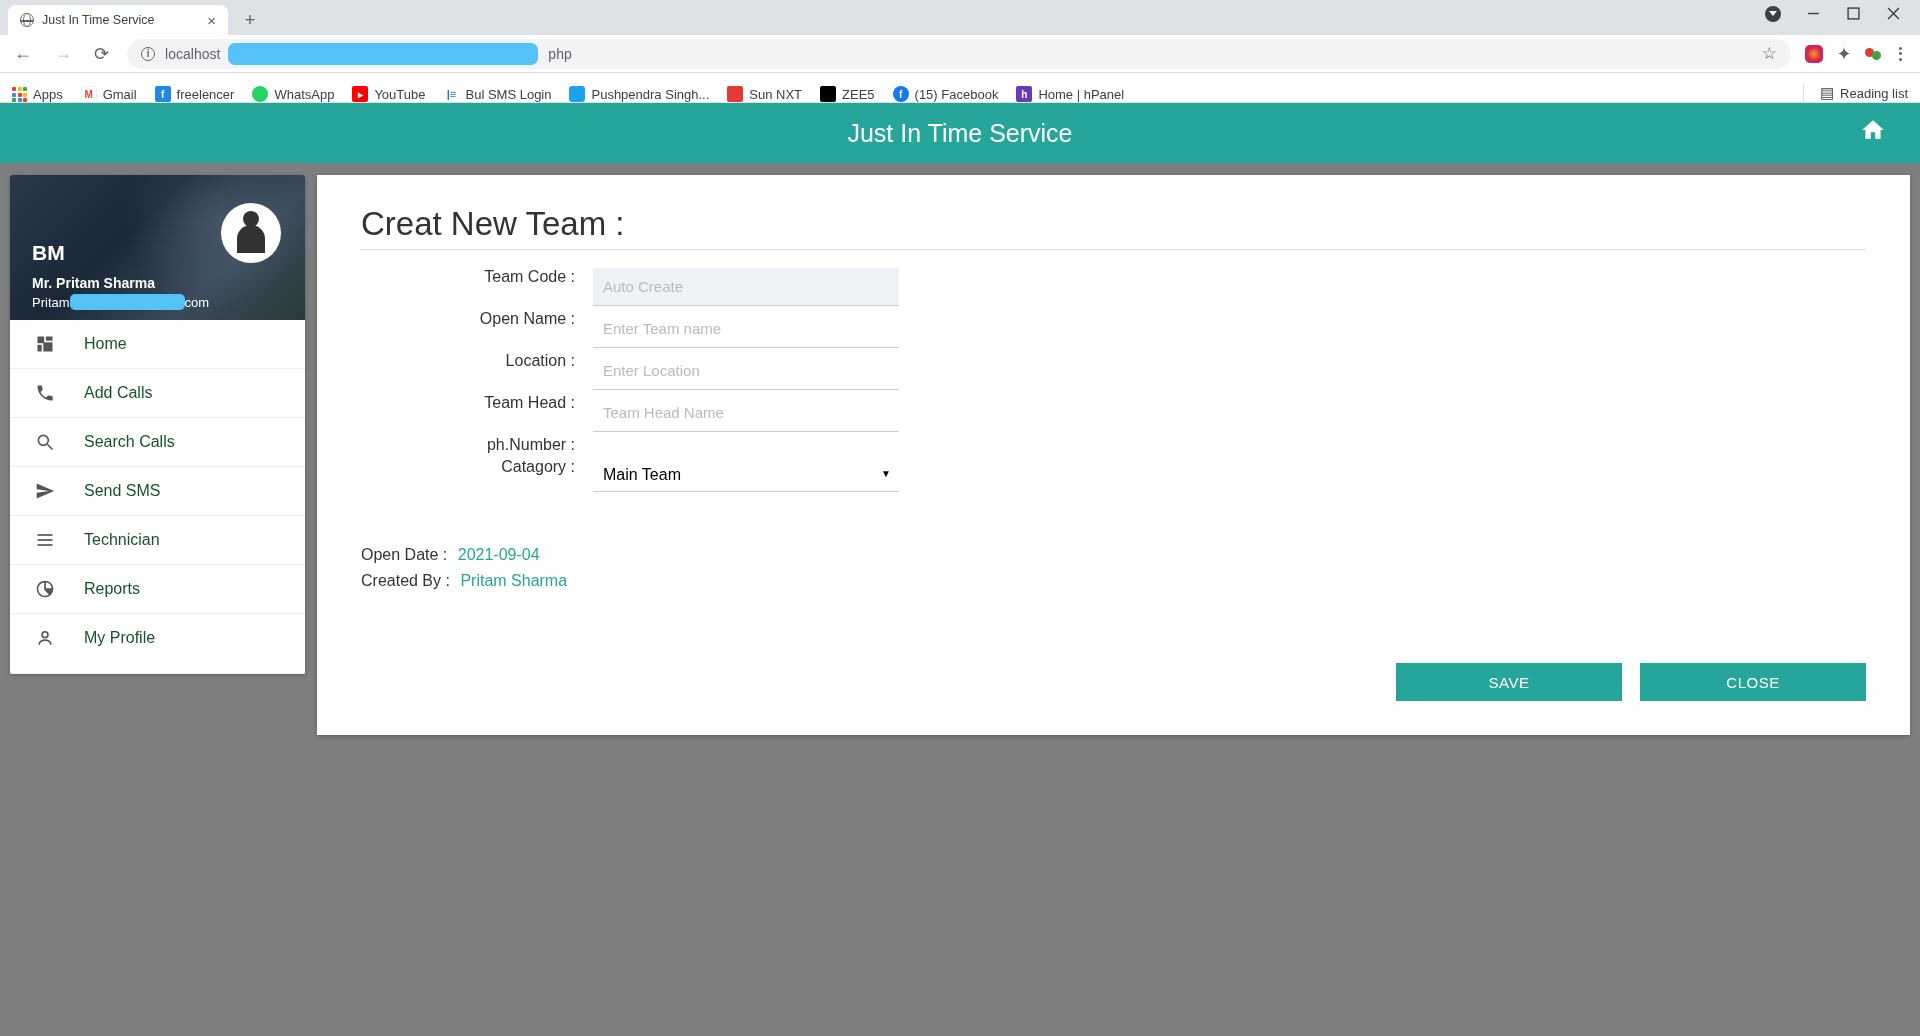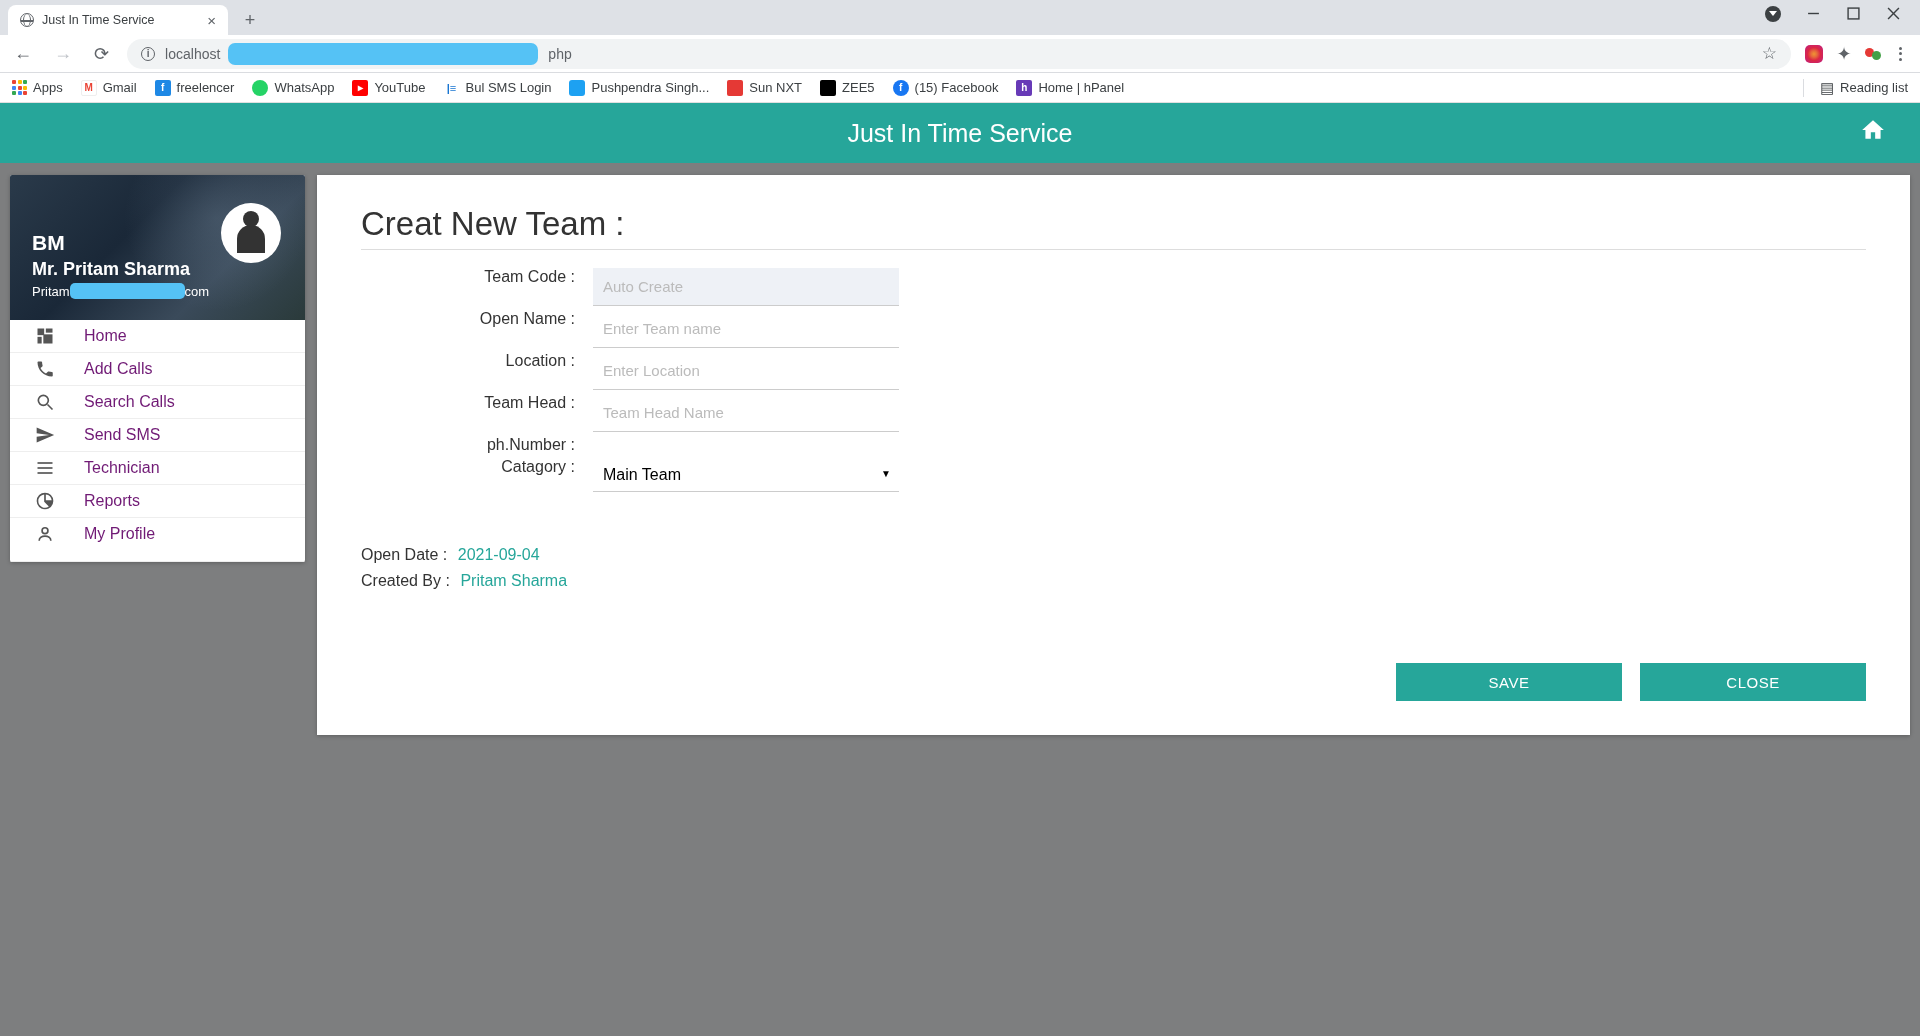--- a/index.html
+++ b/index.html
@@ -24,21 +24,21 @@
     .nav-btn.disabled{color:#bdc1c6;}
     .url-field { flex:1; background:#f1f3f4; border-radius:18px; height:30px; display:flex; align-items:center; padding:0 14px; gap:10px; font-size:14px; color:#5f6368; position:relative;overflow:hidden;}
     .info-icon{width:14px;height:14px;border:1.5px solid #5f6368;border-radius:50%;display:flex;align-items:center;justify-content:center;font-size:10px;font-weight:bold;}
     .url-mask{background:#55c2f5;height:22px;border-radius:7px;width:310px;margin-left:-2px;}
     .star-icon{font-size:17px;color:#5f6368;margin-left:auto;}
     .ext-icons{display:flex;gap:12px;align-items:center;padding-right:4px;}
     .ext-ic{width:18px;height:18px;border-radius:3px;}
     .menu-dots{display:flex;flex-direction:column;gap:2.5px;padding:4px;}
     .menu-dots span{width:3px;height:3px;background:#5f6368;border-radius:50%;}
 
-    .bookmarks { background:#fff; height:30px; display:flex; align-items:center; padding:0 12px; gap:18px; font-size:13px; color:#3c4043; border-bottom:1px solid #e0e0e0;}
+    .bookmarks { background:#fff; height:30px; display:flex; align-items:flex-end; padding:0 12px; gap:18px; font-size:13px; color:#3c4043; border-bottom:1px solid #e0e0e0;}
     .bm{display:flex;align-items:center;gap:6px;cursor:default;}
     .bm-ic{width:16px;height:16px;border-radius:2px;display:flex;align-items:center;justify-content:center;font-size:10px;color:#fff;font-weight:bold;}
     .apps-ic{display:grid;grid-template-columns:repeat(3,4px);grid-template-rows:repeat(3,4px);gap:1.5px;}
     .apps-ic span{background:#ea4335;border-radius:1px;}
     .apps-ic span:nth-child(2){background:#fbbc04;}
     .apps-ic span:nth-child(3){background:#34a853;}
     .apps-ic span:nth-child(4){background:#4285f4;}
     .apps-ic span:nth-child(5){background:#ea4335;}
     .apps-ic span:nth-child(6){background:#fbbc04;}
     .apps-ic span:nth-child(7){background:#34a853;}
@@ -52,30 +52,30 @@
     .home-btn{position:absolute;right:34px;top:50%;transform:translateY(-50%);}
     .home-svg{width:26px;height:26px;fill:#fff;}
 
     
     .content-area{background:#7d7e7f;padding:12px 10px;height:calc(1036px - 35px - 38px - 30px - 60px);display:flex;gap:12px;align-items:flex-start;}
 
     
     .sidebar{background:#fff;width:295px;border-radius:2px;box-shadow:0 1px 4px rgba(0,0,0,.25);overflow:hidden;}
     .profile-card{height:145px;background:linear-gradient(135deg,#2a3a4a 0%,#1a2838 40%,#3a4a5a 70%,#2a3a3a 100%);position:relative;padding:18px 22px;color:#fff;}
     .profile-card::before{content:"";position:absolute;inset:0;background:radial-gradient(circle at 70% 30%, rgba(120,140,160,0.3) 0%, transparent 40%);}
-    .role{font-size:21px;font-weight:700;position:relative;margin-top:38px;}
-    .user-name{font-size:18px;font-weight:600;margin-top:4px;position:relative;}
+    .role{font-size:21px;font-weight:700;position:relative;margin-top:48px;}
+    .user-name{font-size:14px;font-weight:600;margin-top:10px;position:relative;}
     .user-email{font-size:13px;margin-top:3px;position:relative;display:flex;align-items:center;}
     .email-mask{background:#55c2f5;height:16px;width:115px;border-radius:5px;display:inline-block;}
     .avatar-circle{position:absolute;right:24px;top:28px;width:60px;height:60px;background:#fff;border-radius:50%;display:flex;align-items:center;justify-content:center;}
     .avatar-inner{width:28px;height:28px;background:#333;border-radius:50% 50% 0 0;position:relative;top:6px;}
     .avatar-inner::before{content:"";position:absolute;width:16px;height:16px;background:#333;border-radius:50%;top:-14px;left:50%;transform:translateX(-50%);}
 
     .menu{list-style:none;}
-    .menu li{display:flex;align-items:center;gap:28px;padding:5px 24px;border-bottom:1px solid #eee;font-size:16px;color:#701a75;}
+    .menu li{display:flex;align-items:center;gap:28px;padding:13px 24px;border-bottom:1px solid #eee;font-size:16px;color:#14532d;}
     .menu li:last-of-type{border-bottom:none;}
     .mic{width:22px;height:22px;display:flex;align-items:center;justify-content:center;fill:#555;color:#555;}
     .spacer-row{height:12px;border-bottom:1px solid #eee;}
 
     
     .main-panel{flex:1;background:#fff;border-radius:0;box-shadow:0 1px 4px rgba(0,0,0,.25);padding:30px 44px 34px;height:560px;position:relative;}
     .page-title{font-size:33px;color:#333;font-weight:400;border-bottom:1px solid #ddd;padding-bottom:6px;margin-bottom:18px;}
     .form-row{display:flex;align-items:flex-start;margin-bottom:4px;}
     .form-label{width:232px;text-align:right;padding-right:18px;font-size:16px;color:#333;}
     .form-input{width:306px;border:none;border-bottom:1px solid #ccc;padding:10px 10px;font-size:15px;background:transparent;outline:none;}

